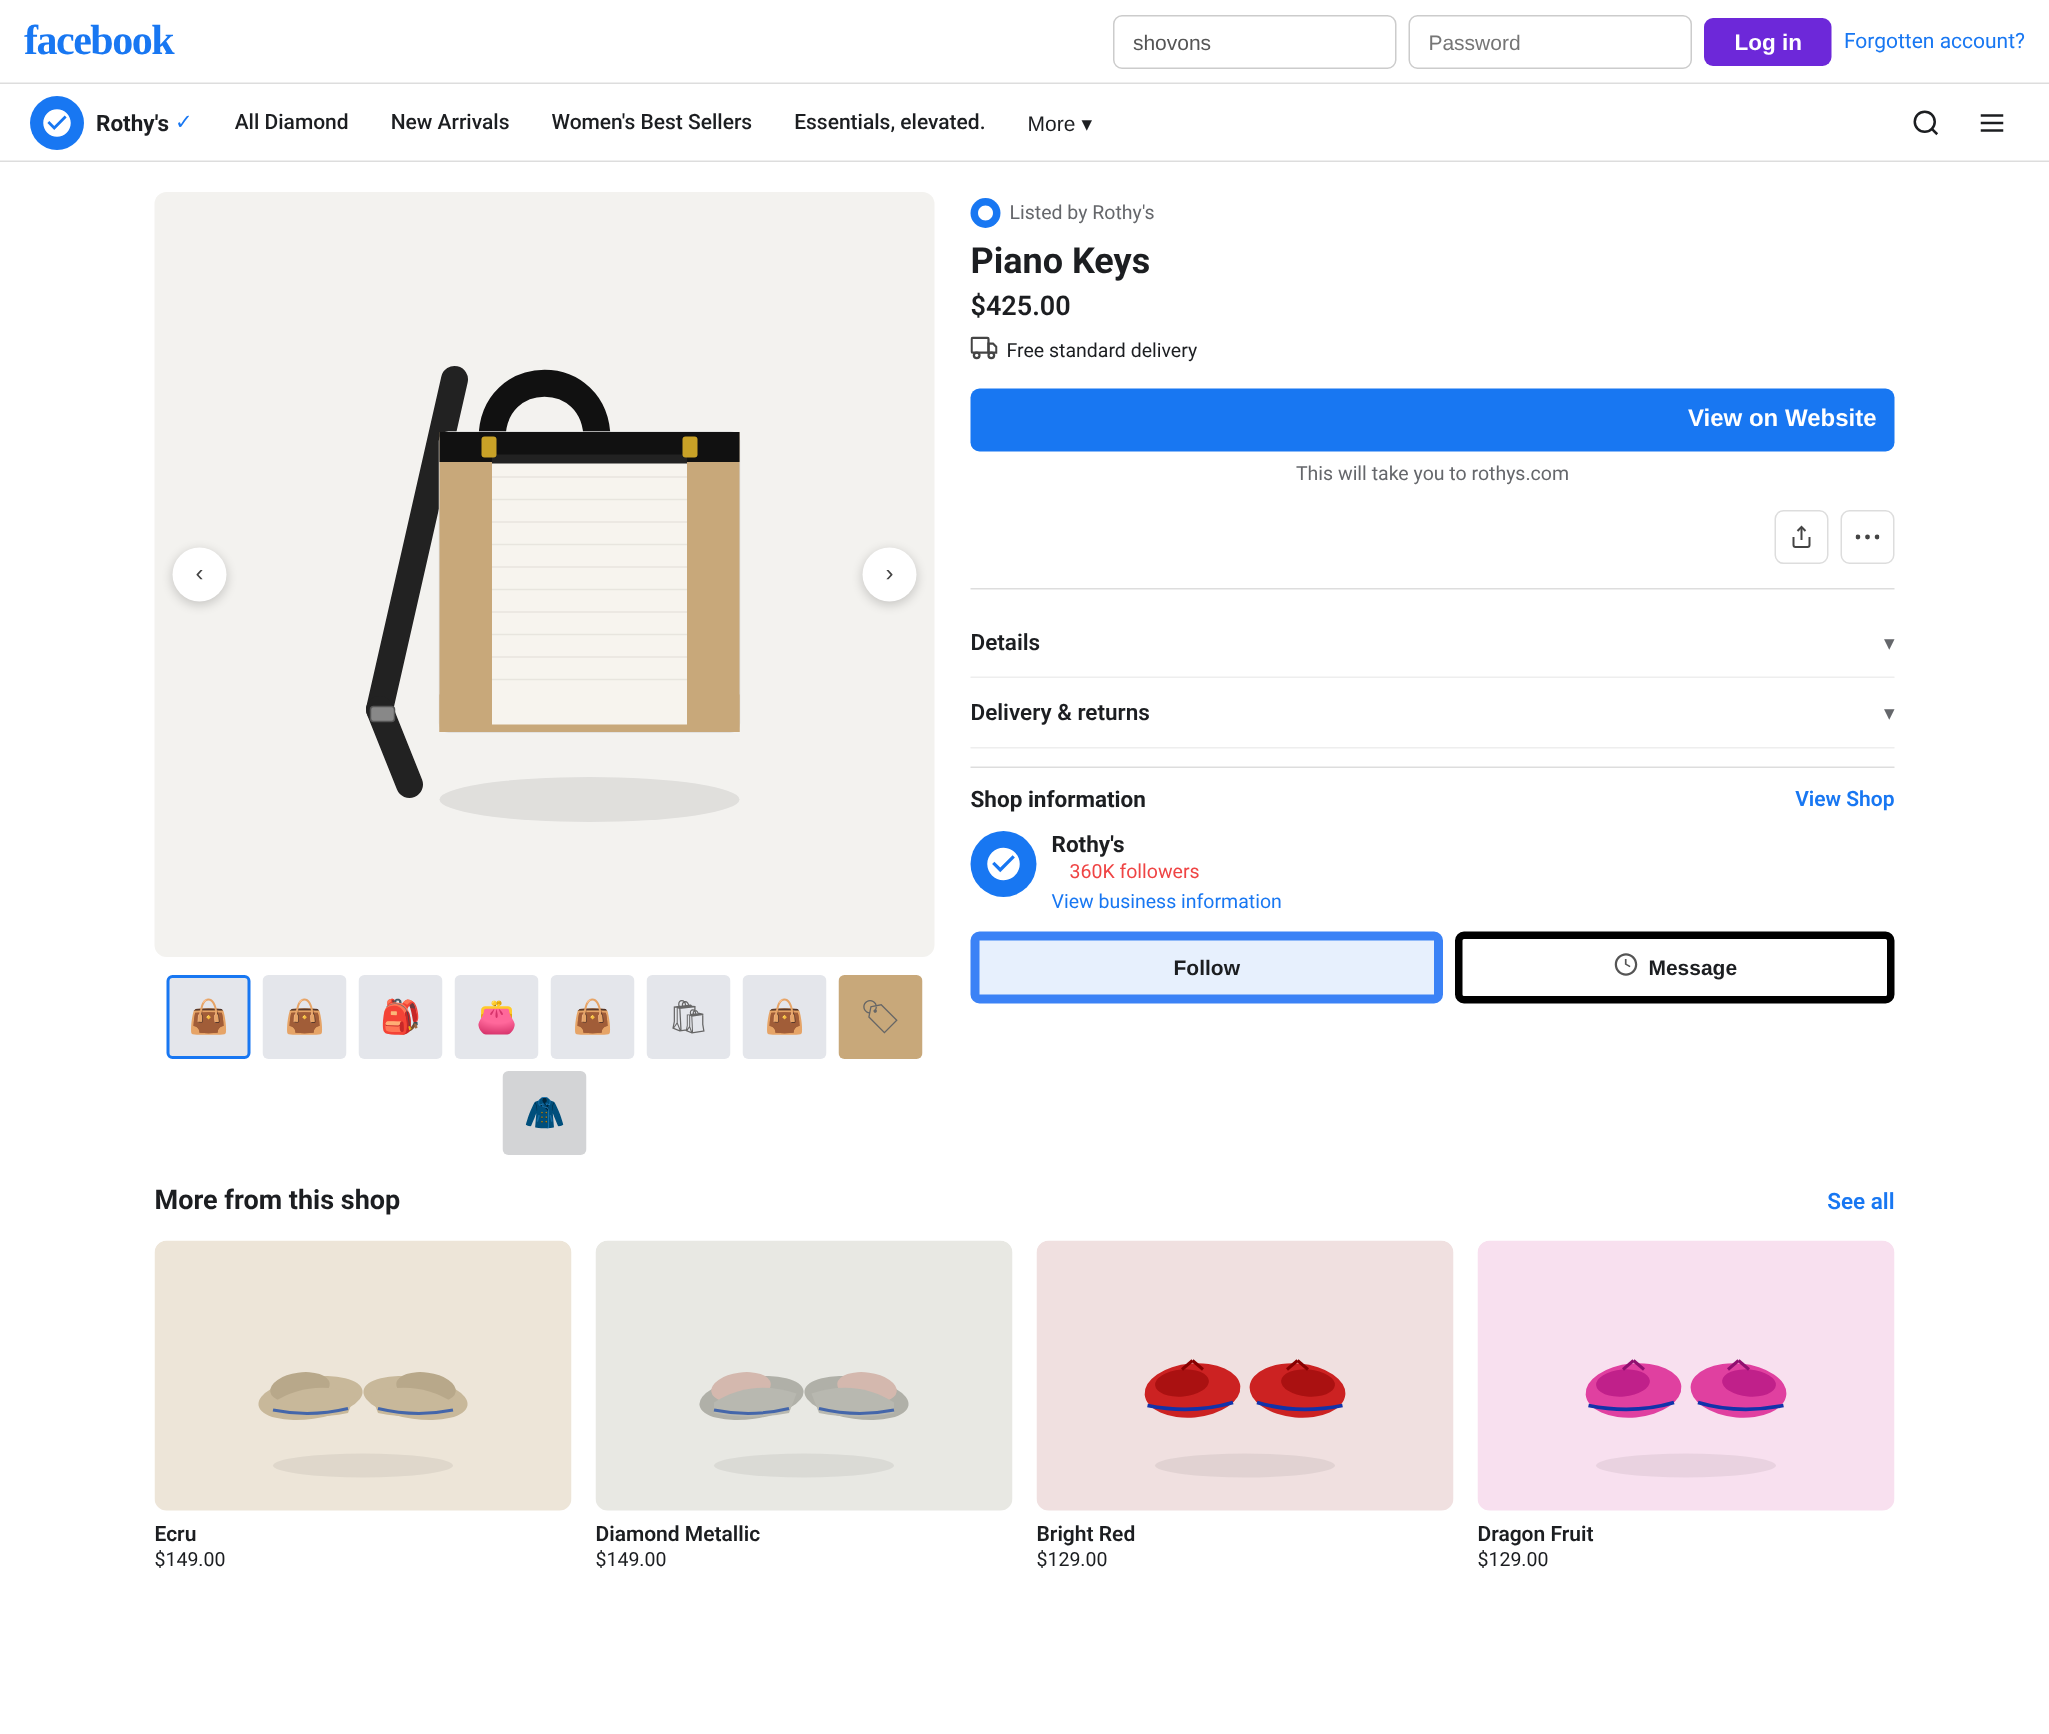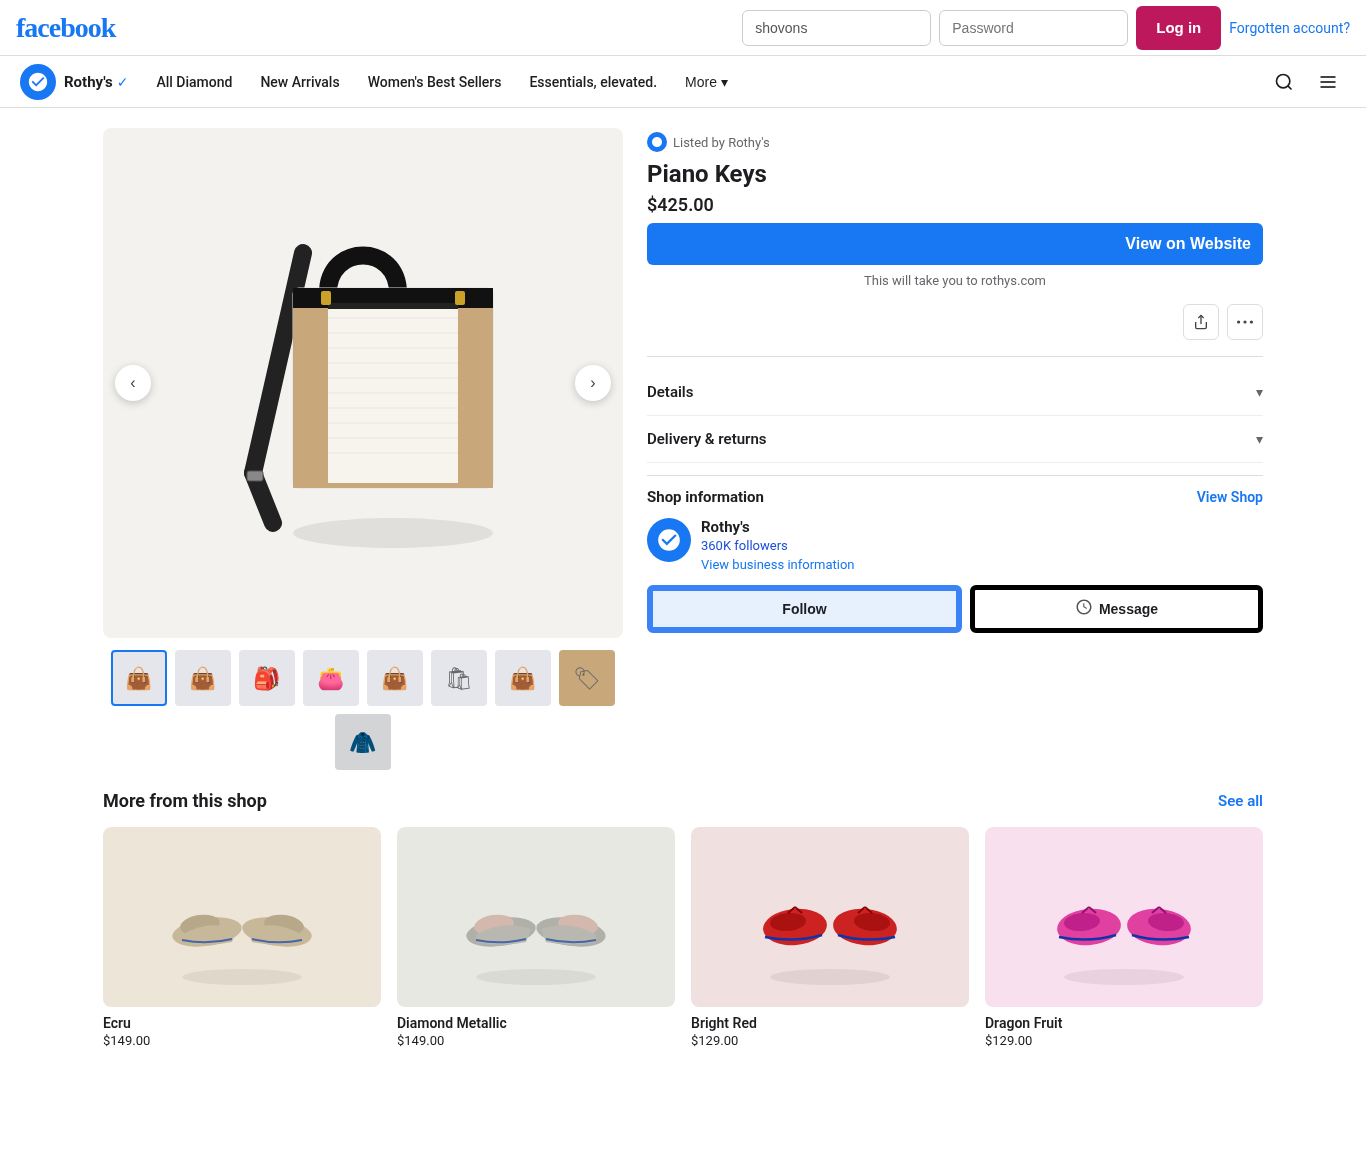--- a/index.html
+++ b/index.html
@@ -9,22 +9,22 @@
     .fb-header {
       display: flex; align-items: center; padding: 8px 16px; border-bottom: 1px solid #ddd;
       background: #fff; gap: 12px; height: 56px;
     }
     .fb-logo { color: #1877f2; font-size: 28px; font-weight: 900; font-family: Georgia, serif; text-decoration: none; letter-spacing: -1px; }
     .header-inputs { display: flex; gap: 8px; margin-left: auto; align-items: center; }
     .header-inputs input {
       border: 1px solid #ccc; border-radius: 6px; padding: 8px 12px; font-size: 14px; height: 36px; width: 189px; color: #555;
     }
     .login-btn {
-      background: #be185d; color: #fff; border: none; border-radius: 6px; padding: 8px 20px;
-      font-size: 15px; font-weight: 600; cursor: pointer; height: 44px; white-space: nowrap;
+      background: #6d28d9; color: #fff; border: none; border-radius: 6px; padding: 8px 20px;
+      font-size: 15px; font-weight: 600; cursor: pointer; height: 32px; white-space: nowrap;
     }
     .forgotten-link { color: #1877f2; font-size: 14px; text-decoration: none; white-space: nowrap; }
 
     
     .shop-nav {
       display: flex; align-items: center; padding: 0 20px; border-bottom: 1px solid #ddd;
       background: #fff; height: 52px; gap: 0;
     }
     .shop-logo-wrap { display: flex; align-items: center; gap: 8px; margin-right: 16px; }
     .shop-avatar {
@@ -131,21 +131,21 @@
     .shop-info-title { font-size: 15px; font-weight: 700; }
     .view-shop-link { color: #1877f2; font-size: 14px; text-decoration: none; font-weight: 600; cursor: pointer; margin-left: 26px; }
 
     .shop-profile-row { display: flex; align-items: flex-start; gap: 10px; margin-bottom: 12px; }
     .shop-big-avatar {
       width: 44px; height: 44px; border-radius: 50%; background: #1877f2;
       display: flex; align-items: center; justify-content: center; color: #fff; font-size: 22px; flex-shrink: 0;
     }
     .shop-profile-info { flex: 1; }
     .shop-profile-name { font-weight: 700; font-size: 15px; }
-    .shop-followers { font-size: 13px; color: #1d4ed8; margin: 2px 0; }
+    .shop-followers { font-size: 13px; color: #ef4444; margin: 2px 12px; }
     .view-biz-link { color: #1877f2; font-size: 13px; text-decoration: none; cursor: pointer; }
 
     .shop-action-row { display: flex; gap: 8px; }
     .follow-btn {
       flex: 1; padding: 10px; border: 6px solid #3b82f6; background: #e7f0fd;
       border-radius: 6px; font-size: 14px; font-weight: 600; cursor: pointer; color: #1c1e21;
     }
     .message-btn {
       flex: 1; border: 5px solid #000000; background: #fff;
       border-radius: 6px; font-size: 14px; font-weight: 600; cursor: pointer; color: #1c1e21;
@@ -322,20 +322,31 @@
         <svg width="12" height="12" viewBox="0 0 24 24" fill="white">
           <path d="M12 2C6.48 2 2 6.48 2 12s4.48 10 10 10 10-4.48 10-10S17.52 2 12 2z"></path>
         </svg>
       </div>
       <span class="listed-text">Listed by Rothy's</span>
     </div>
 
     <h1 class="product-title">Piano Keys</h1>
     <div class="product-price">$425.00</div>
 
+    <div class="delivery-info">
+      <span class="delivery-icon">
+        <svg width="18" height="18" viewBox="0 0 24 24" fill="none" stroke="#444" stroke-width="2">
+          <rect x="1" y="3" width="15" height="13" rx="1"></rect>
+            <path d="M16 8h4l3 3v5h-7V8z"></path>
+            <circle cx="5.5" cy="18.5" r="2.5"></circle>
+            <circle cx="18.5" cy="18.5" r="2.5"></circle>
+        </svg>
+      </span>
+      <span>Free standard delivery</span>
+    </div>
 
     <button class="view-website-btn">View on Website</button>
     <div class="redirect-note">This will take you to rothys.com</div>
 
     <div class="action-row">
       <button class="action-btn">
         <svg width="16" height="16" viewBox="0 0 24 24" fill="none" stroke="#444" stroke-width="2">
           <path d="M4 12v8a2 2 0 0 0 2 2h12a2 2 0 0 0 2-2v-8"></path>
             <polyline points="16 6 12 2 8 6"></polyline>
             <line x1="12" y1="2" x2="12" y2="15"></line>

